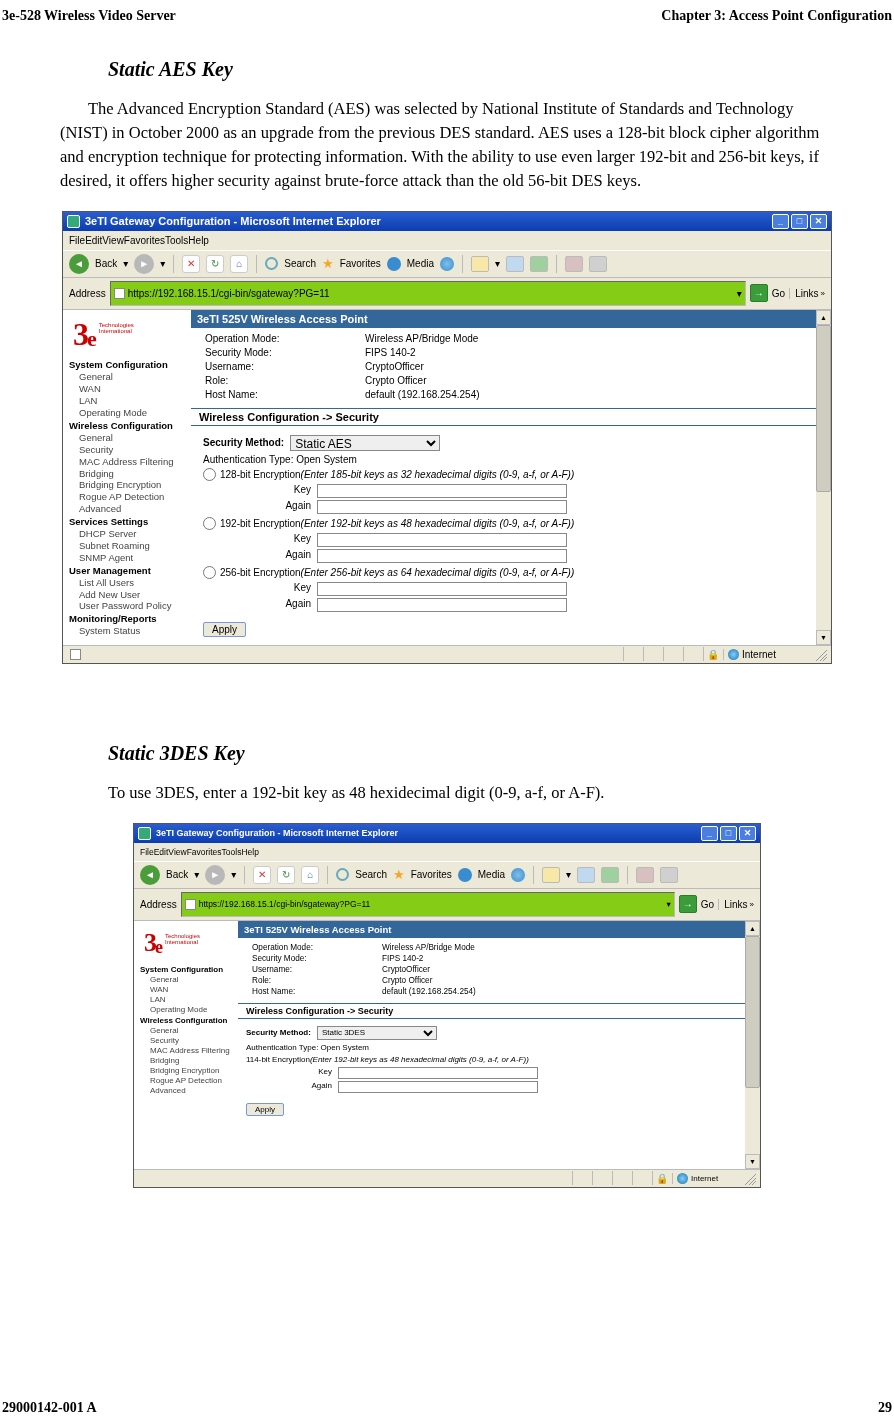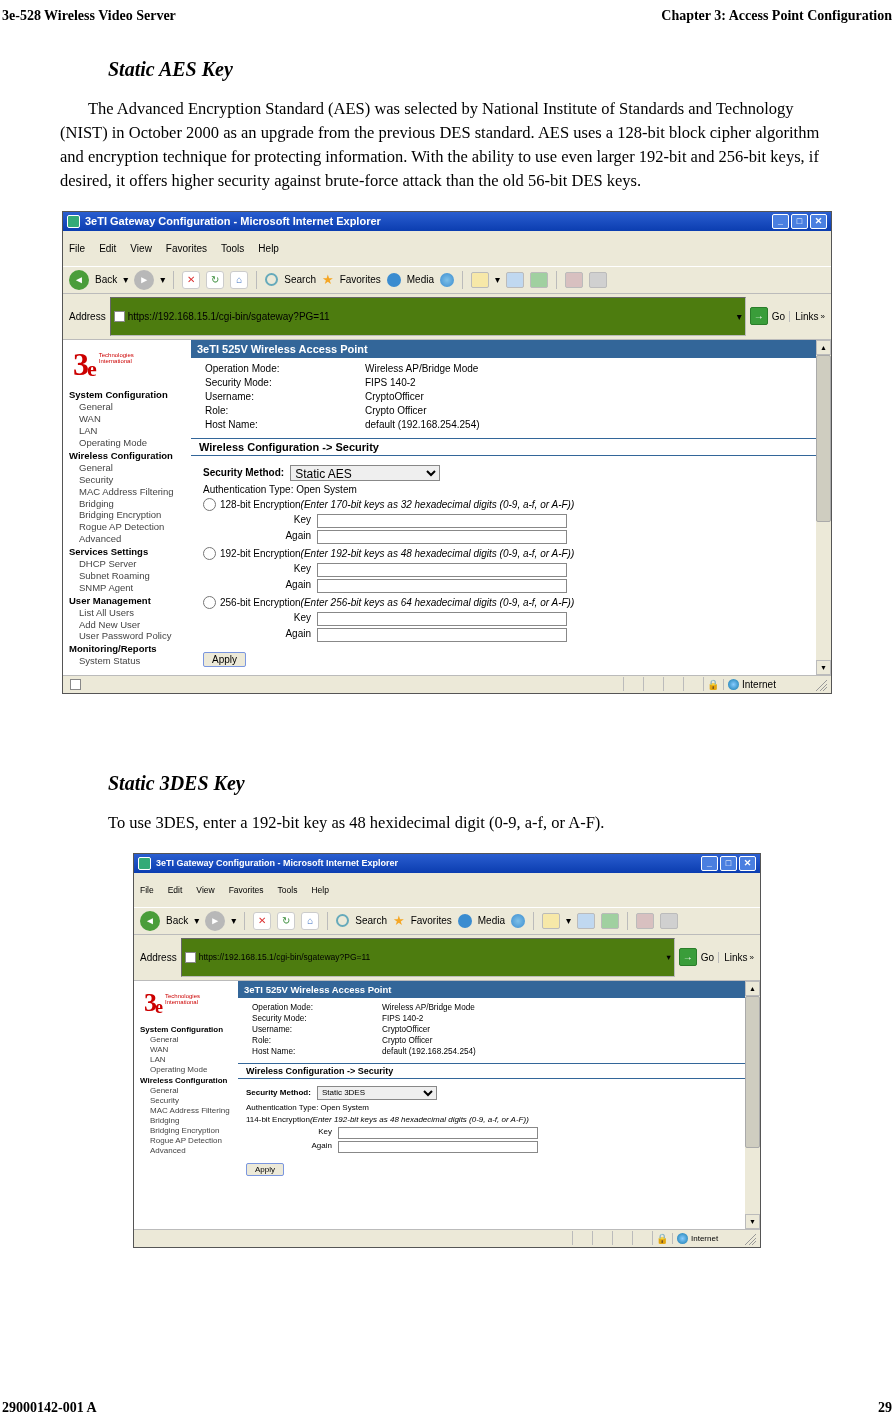--- a/index.html
+++ b/index.html
@@ -61,23 +61,23 @@
     width: 13px; height: 13px; background: #3a7; border: 1px solid #fff; margin-right: 5px;
     border-radius: 2px;
   }
   .titlebar .spacer { flex: 1; }
   .titlebar .winbtn {
     width: 17px; height: 15px; background: #4a7fe0; border: 1px solid #fff; margin-left: 2px;
     color: #fff; text-align: center; font-size: 9px; line-height: 13px; font-weight: bold;
     border-radius: 2px;
   }
   .menubar {
-    padding: 12px 6px;
+    padding: 4px 6px;
     background: #ece9d8;
-    display: flex; gap: 14px;
+    display: flex; gap: 0;
   }
   .toolbar {
     padding: 3px 6px;
     border-top: 1px solid #fff;
     border-bottom: 1px solid #bbb;
     display: flex; align-items: center; gap: 6px;
   }
   .toolbar .circ {
     width: 20px; height: 20px; border-radius: 50%; background: #4a9d3a;
     display: inline-flex; align-items: center; justify-content: center;
@@ -109,21 +109,21 @@
   .toolbar .icoC { background: #a0d0a0; }
   .toolbar .icoD { background: #d8c0c0; }
   .toolbar .icoE { background: #d0d0d0; }
 
   .addrbar {
     padding: 3px 6px;
     display: flex; align-items: center; gap: 4px;
     border-bottom: 1px solid #bbb;
   }
   .addrbar .addr-input {
-    flex: 1; background: #4d7c0f; border: 1px inset #bbb; padding: 13px 3px;
+    flex: 1; background: #84cc16; border: 1px inset #bbb; padding: 6px 3px;
     display: flex; align-items: center; gap: 3px; font-size: 10px;
   }
   .browser.small .addrbar .addr-input { font-size: 8.5px; }
   .addrbar .addr-input .pageicon {
     width: 11px; height: 11px; background: #fff; border: 1px solid #888;
   }
   .addrbar .addr-input .dd { margin-left: auto; }
   .addrbar .go {
     width: 18px; height: 18px; background: #3a9d3a; border: 1px solid #2a7d2a;
     color: #fff; text-align: center; line-height: 16px; font-size: 10px; border-radius: 2px;
@@ -398,21 +398,21 @@
             <label class="bold">Security Method:</label>
             <select>
               <option>Static AES</option>
             </select>
           </div>
           <div class="auth">Authentication Type: Open System</div>
 
           <div class="opt-row">
             <input type="radio" name="aesbits" style="">
             <span class="opt-label">128-bit Encryption </span>
-            <span class="opt-hint">(Enter 170-bit keys as 32 hexadecimal digits (0-9, a-f, or A-F))</span>
+            <span class="opt-hint">(Enter 185-bit keys as 32 hexadecimal digits (0-9, a-f, or A-F))</span>
           </div>
           <div class="kv-row">
               <span class="kvk">Key</span>
               <input type="text" style="">
             </div>
           <div class="kv-row">
               <span class="kvk">Again</span>
               <input type="text" style="">
             </div>
 

